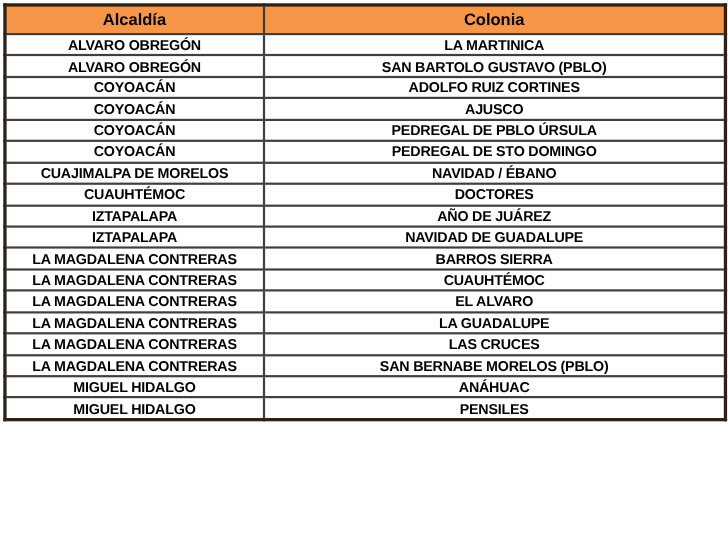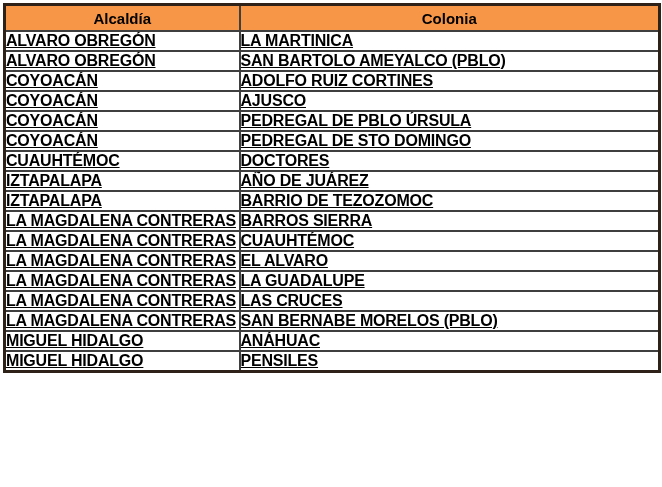--- a/index.html
+++ b/index.html
@@ -31,29 +31,29 @@
     height:24px;
     font-size:15px;
     font-weight:bold;
     text-align:center;
     vertical-align:middle;
     letter-spacing:0px;
     padding:0;
   }
   td{
     height:17.45px;
-    font-size:16px;
+    font-size:13px;
     font-weight:bold;
     color:#000000;
+    text-align:center;
     vertical-align:middle;
     padding:0;
     letter-spacing:-0.2px;
     white-space:nowrap;
     overflow:hidden;
-    text-decoration:underline;
   }
   col.c-alcaldia{width:235px;}
   col.c-colonia{width:420px;}
 </style>
 </head>
 <body>
 
 <div class="table-wrap">
   <table>
     <colgroup>
@@ -66,49 +66,53 @@
         <th>Colonia</th>
       </tr>
     </thead>
     <tbody>
         <tr>
           <td>ALVARO OBREGÓN</td>
           <td>LA MARTINICA</td>
         </tr>
         <tr>
           <td>ALVARO OBREGÓN</td>
-          <td>SAN BARTOLO AMEYALCO (PBLO)</td>
+          <td>SAN BARTOLO GUSTAVO (PBLO)</td>
         </tr>
         <tr>
           <td>COYOACÁN</td>
           <td>ADOLFO RUIZ CORTINES</td>
         </tr>
         <tr>
           <td>COYOACÁN</td>
           <td>AJUSCO</td>
         </tr>
         <tr>
           <td>COYOACÁN</td>
           <td>PEDREGAL DE PBLO ÚRSULA</td>
         </tr>
         <tr>
           <td>COYOACÁN</td>
           <td>PEDREGAL DE STO DOMINGO</td>
         </tr>
         <tr>
+          <td>CUAJIMALPA DE MORELOS</td>
+          <td>NAVIDAD / ÉBANO</td>
+        </tr>
+        <tr>
           <td>CUAUHTÉMOC</td>
           <td>DOCTORES</td>
         </tr>
         <tr>
           <td>IZTAPALAPA</td>
           <td>AÑO DE JUÁREZ</td>
         </tr>
         <tr>
           <td>IZTAPALAPA</td>
-          <td>BARRIO DE TEZOZOMOC</td>
+          <td>NAVIDAD DE GUADALUPE</td>
         </tr>
         <tr>
           <td>LA MAGDALENA CONTRERAS</td>
           <td>BARROS SIERRA</td>
         </tr>
         <tr>
           <td>LA MAGDALENA CONTRERAS</td>
           <td>CUAUHTÉMOC</td>
         </tr>
         <tr>

